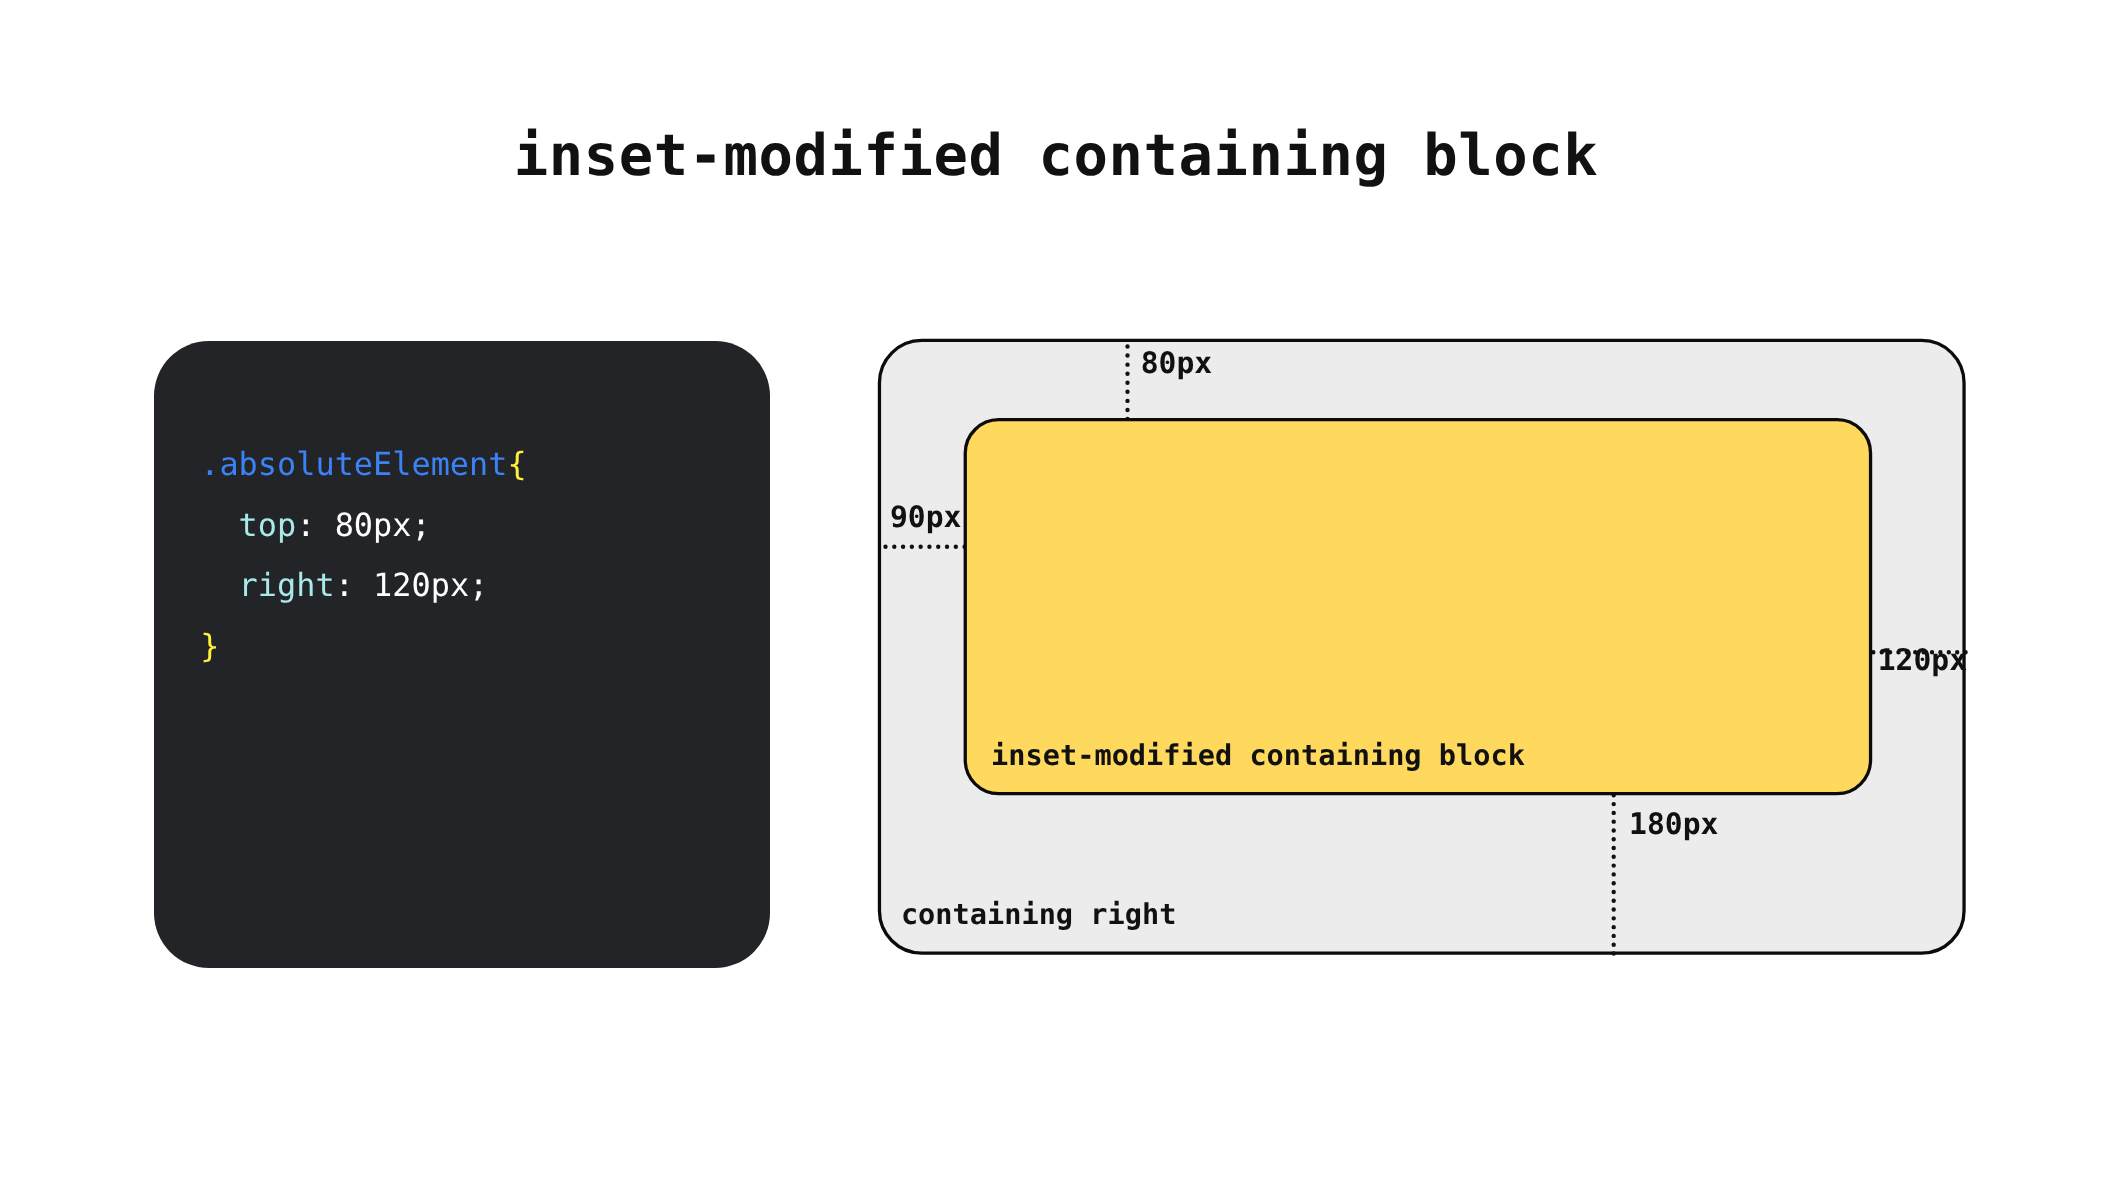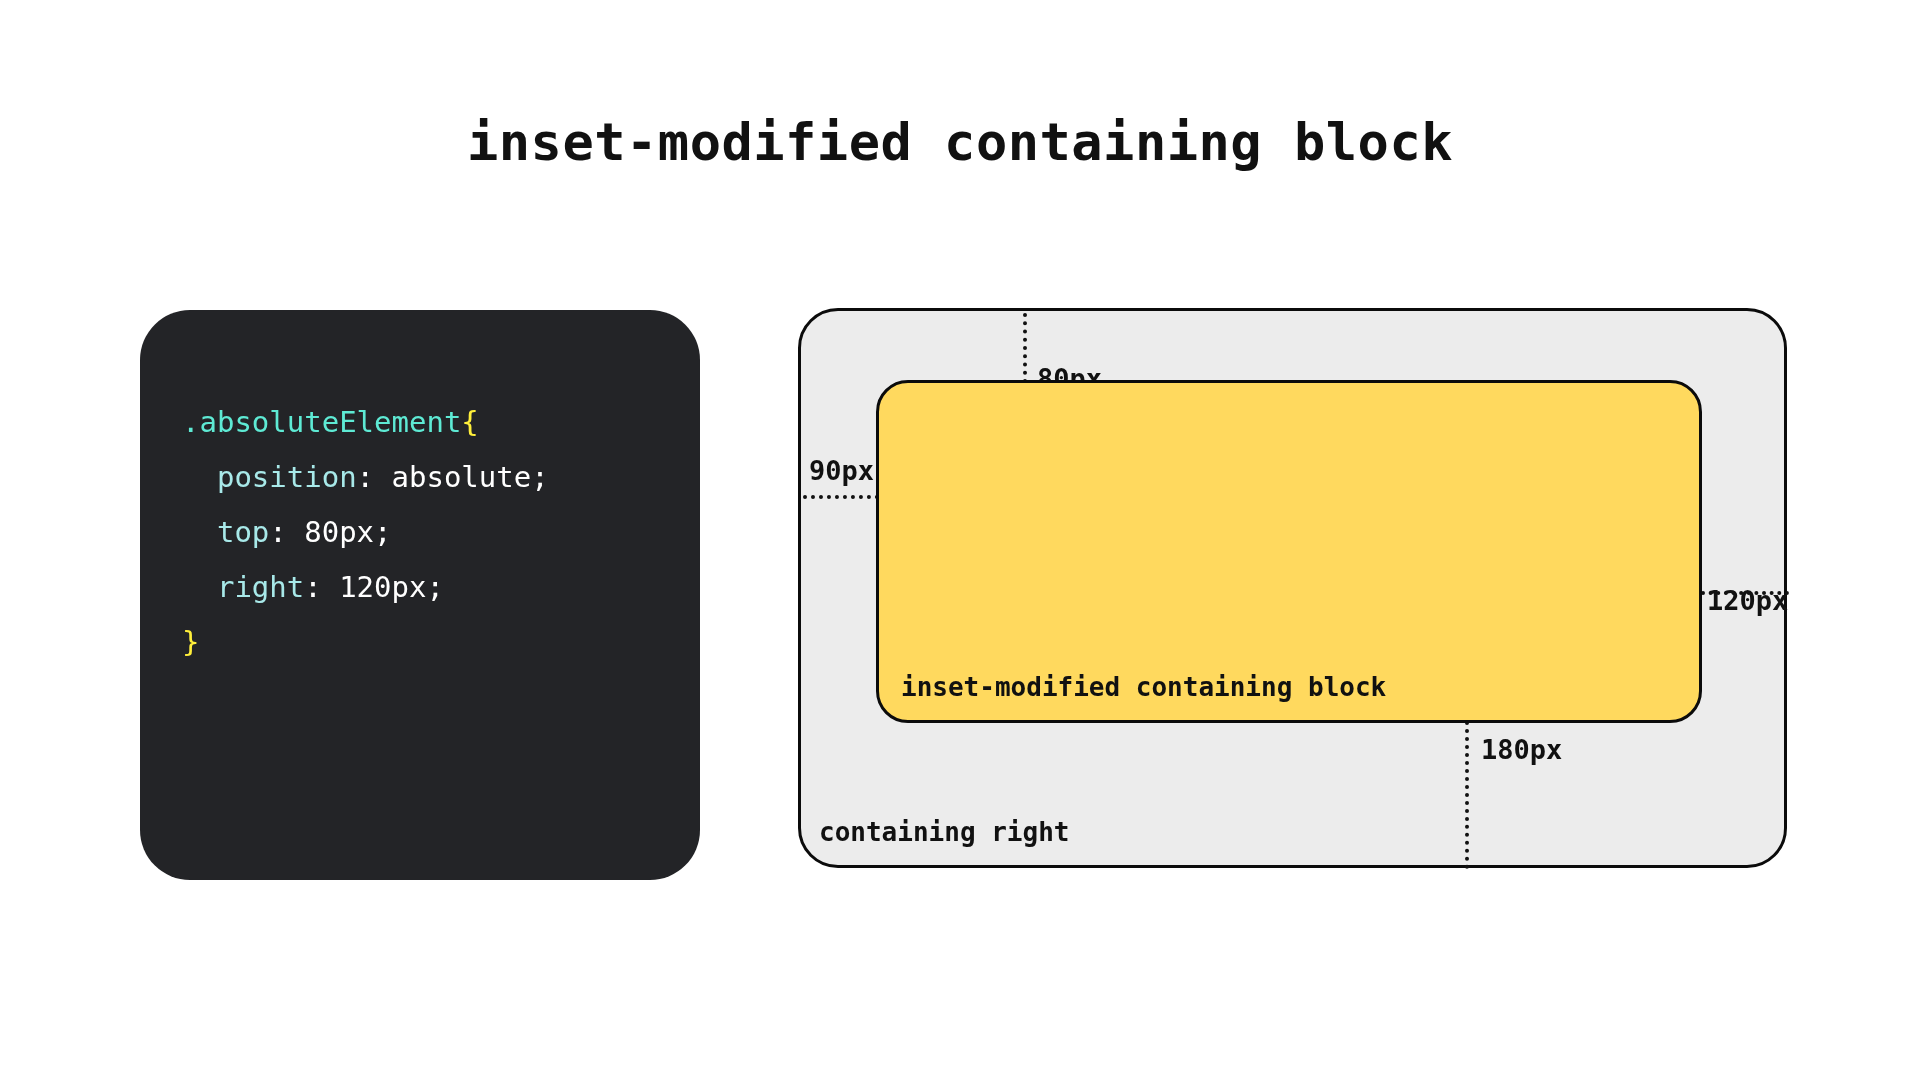--- a/index.html
+++ b/index.html
@@ -42,21 +42,21 @@
     box-sizing: border-box;
     padding: 85px 0 0 42px;
   }
   .code-line {
     font-family: "DejaVu Sans Mono", "Liberation Mono", monospace;
     font-size: 29px;
     line-height: 55px;
     white-space: pre;
     color: #ffffff;
   }
-  .tok-selector { color: #5eead4; }
+  .tok-selector { color: #3b82f6; }
   .tok-brace    { color: #ffef3a; }
   .tok-prop     { color: #a8e9e9; }
   .tok-val      { color: #ffffff; }
   .tok-punct    { color: #ffffff; }
 
   
   #diagram {
     position: absolute;
     left: 798px;
     top: 308px;
@@ -122,21 +122,21 @@
     position: absolute;
     font-family: "DejaVu Sans Mono", "Liberation Mono", monospace;
     font-size: 27px;
     font-weight: bold;
     color: #111111;
     white-space: pre;
   }
 
   
   #measure-top-line  { left: 222px; top: 2px;  height: 70px; }
-  #measure-top-label { left: 236px; top: 4px; margin-top: 48px; }
+  #measure-top-label { left: 236px; top: 4px; }
 
   
   #measure-left-line  { left: 2px;  top: 184px; width: 76px; }
   #measure-left-label { left: 8px;  top: 144px; }
 
   
   #measure-right-line  { left: 900px; top: 280px; width: 88px; }
   #measure-right-label { left: 906px; top: 238px; margin-top: 36px; }
 
   
@@ -145,21 +145,20 @@
 </style>
 </head>
 <body>
 
 <div id="page-title">inset-modified containing block</div>
 
 <div id="code-panel">
 
   <div class="code-line"><span class="tok-selector">.absoluteElement</span><span class="tok-brace">{</span></div>
 
-  <div class="code-line"><span>  </span><span class="tok-prop">position</span><span class="tok-punct">: </span><span class="tok-val">absolute;</span></div>
 
   <div class="code-line"><span>  </span><span class="tok-prop">top</span><span class="tok-punct">: </span><span class="tok-val">80px;</span></div>
 
   <div class="code-line"><span>  </span><span class="tok-prop">right</span><span class="tok-punct">: </span><span class="tok-val">120px;</span></div>
 
 
 
   <div class="code-line"><span class="tok-brace">}</span></div>
 
 </div>

